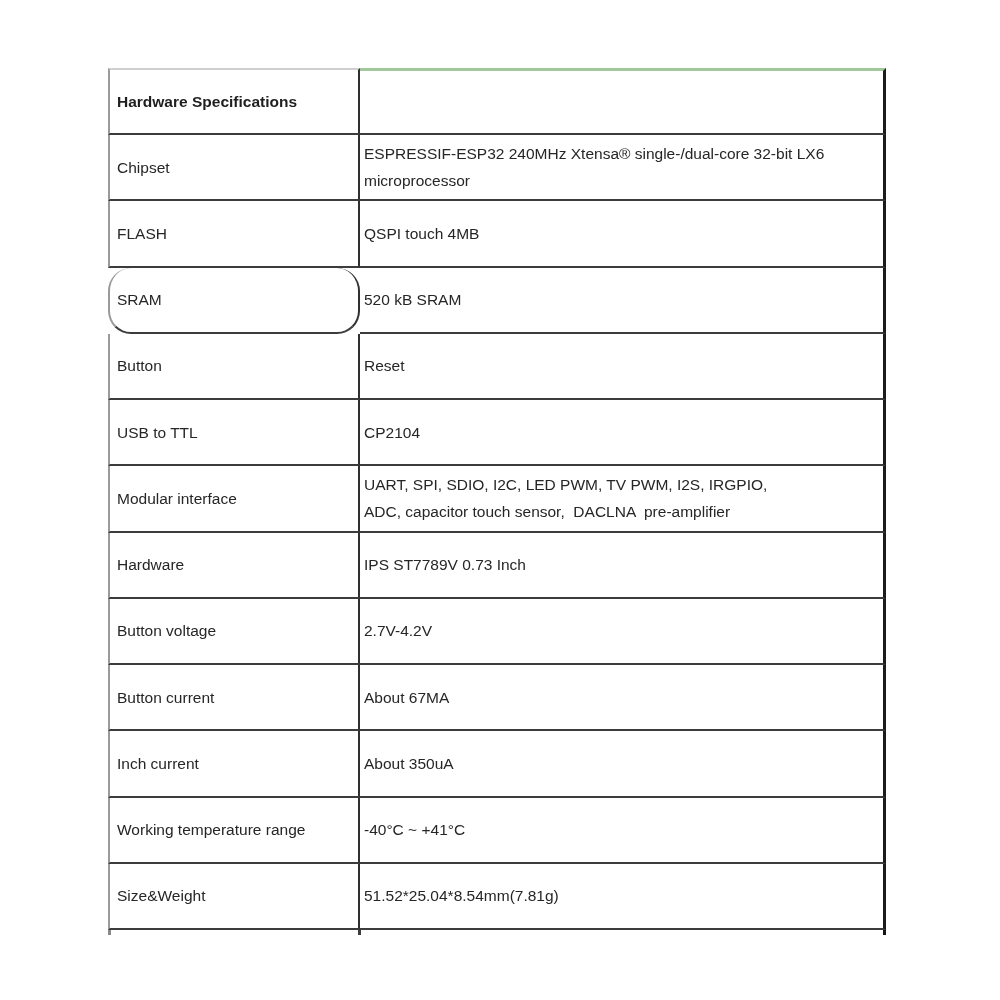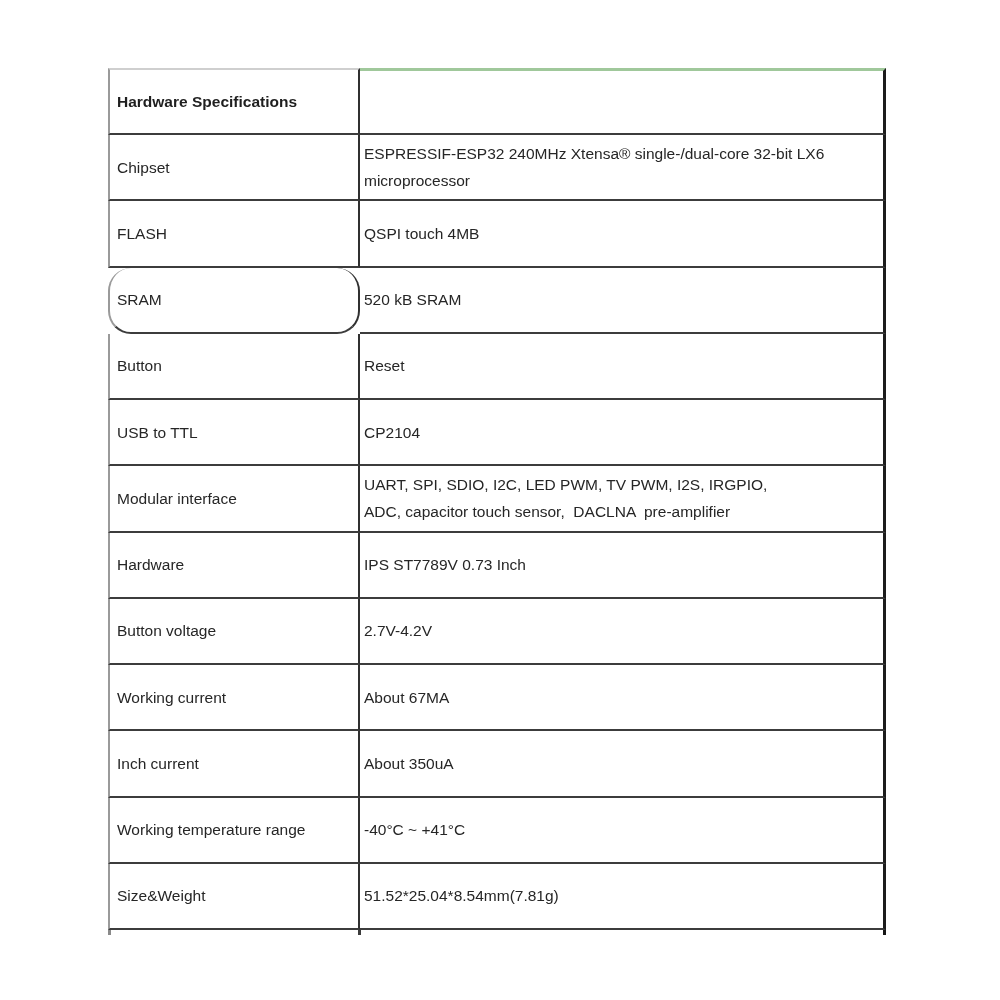--- a/index.html
+++ b/index.html
@@ -129,21 +129,21 @@
       <div class="cell label">Hardware</div>
       <div class="cell value">IPS ST7789V 0.73 Inch</div>
     </div>
 
     <div class="row">
       <div class="cell label">Button voltage</div>
       <div class="cell value">2.7V-4.2V</div>
     </div>
 
     <div class="row">
-      <div class="cell label">Working current</div>
+      <div class="cell label">Button current</div>
       <div class="cell value">About 67MA</div>
     </div>
 
     <div class="row">
       <div class="cell label">Inch current</div>
       <div class="cell value">About 350uA</div>
     </div>
 
     <div class="row">
       <div class="cell label">Working temperature range</div>

